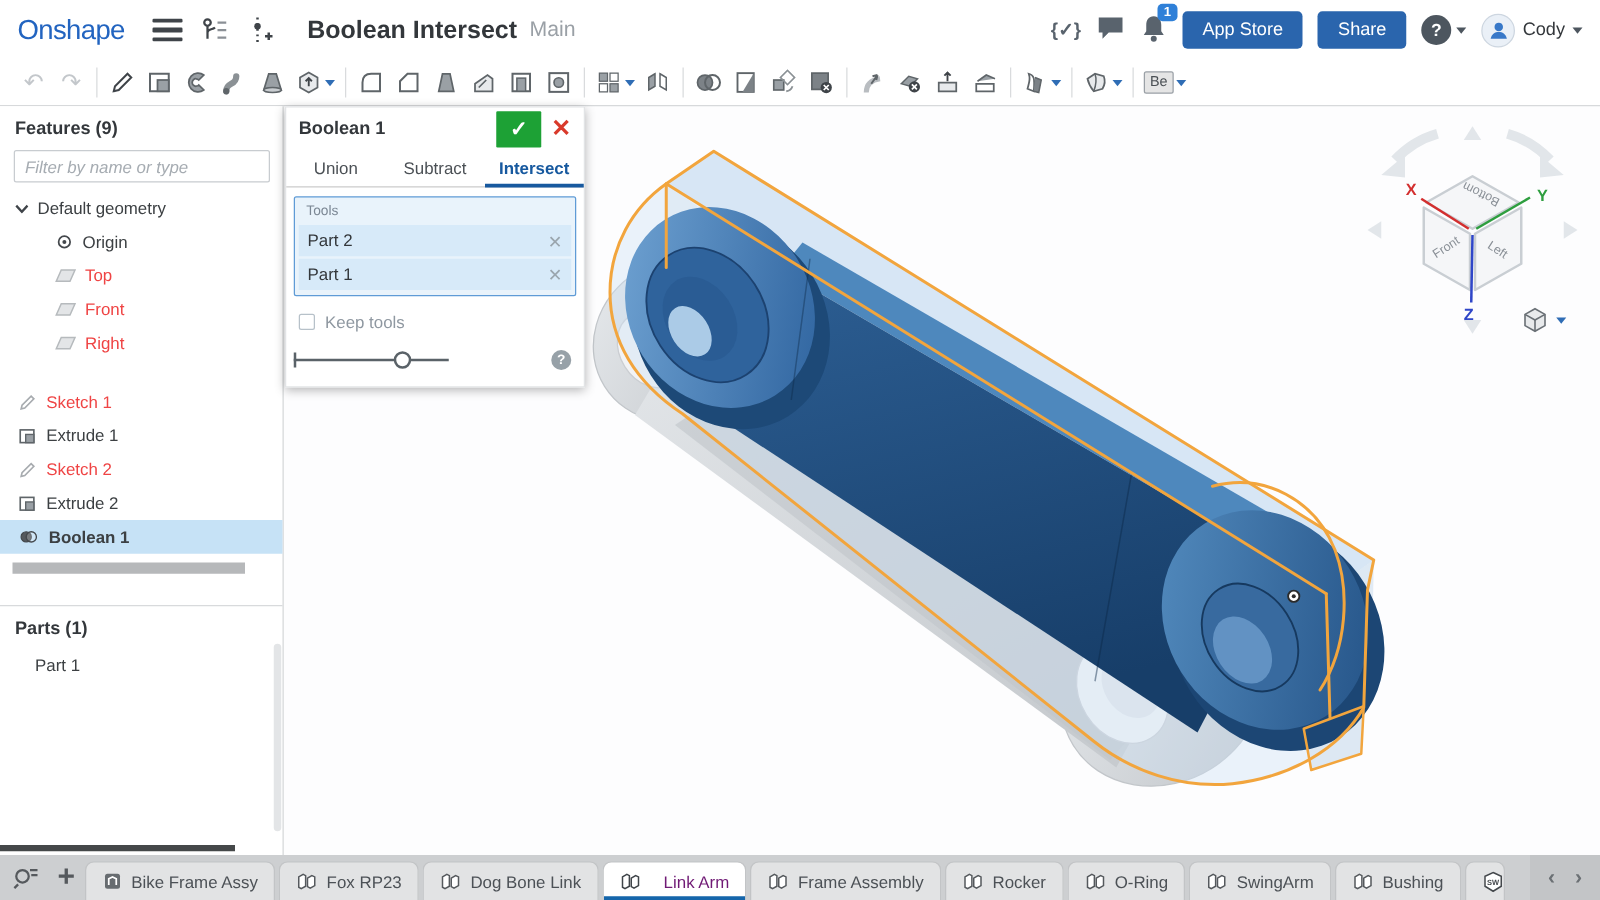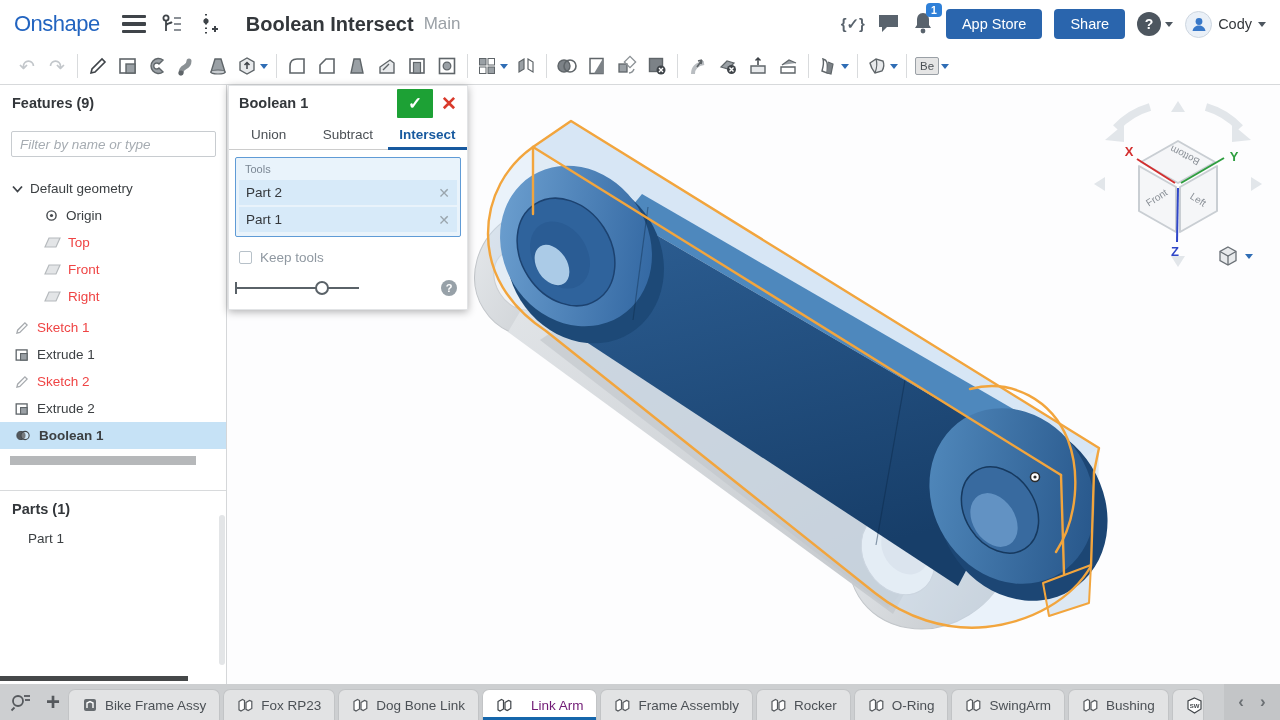--- a/index.html
+++ b/index.html
@@ -38,21 +38,21 @@
     gap:2px; border-radius:3px; cursor:pointer; padding:0 3px; }
   .tb-div { width:1px; height:24px; background:#d9dbdd; margin:0 5px; }
   .tb-txt { border:1px solid #9aa0a6; border-radius:2px; font-size:11.5px; color:#4b5055;
     padding:2px 4px; background:#e5e5e5; }
   .disabled-glyph { color:#c3c7cb; font-size:19px; line-height:1; }
 
   
   #left-panel { position:absolute; left:0; top:85px; width:227px; bottom:36px; background:#fff;
     border-right:1px solid #d5d7d9; }
   .panel-title { font-size:14.5px; font-weight:bold; color:#33373b; padding:10px 12px 8px; }
-  #filter-box { margin:12px 11px; width:205px; height:26px; border:1px solid #c8ccd0; border-radius:2px;
+  #filter-box { margin:1px 11px; width:205px; height:26px; border:1px solid #c8ccd0; border-radius:2px;
     font-size:13.5px; font-style:italic; color:#ef4444; padding:0 8px; font-family:"Liberation Sans",sans-serif; }
   #filter-box::placeholder { color:#a6acb2; }
   .feat-row { height:27px; display:flex; align-items:center; gap:7px; padding-left:14px;
     font-size:13.5px; color:#3c4043; cursor:pointer; }
   .feat-row.child { padding-left:44px; }
   .feat-row.gray { color:#ef4444; }
   .feat-row.selected { background:#c6e2f6; font-weight:bold; }
   .rollback { margin:7px 0 0 10px; width:186px; height:9px; background:#b6b8ba; cursor:row-resize; }
   #parts-section { border-top:1px solid #d8dadc; margin-top:25px; }
   .part-row { height:26px; display:flex; align-items:center; padding-left:28px; font-size:13.5px; }
@@ -477,21 +477,21 @@
         <polygon points="1,11 5,2 16,2 12,11" fill="#e3e5e7" stroke="#b6babd" stroke-width="1.2"></polygon>
       </svg>
       <span>Front</span>
     </div>
     <div class="feat-row child gray">
       <svg width="17" height="13" viewBox="0 0 17 13">
         <polygon points="1,11 5,2 16,2 12,11" fill="#e3e5e7" stroke="#b6babd" stroke-width="1.2"></polygon>
       </svg>
       <span>Right</span>
     </div>
-    <div class="feat-row gray" style="margin-top:4px">
+    <div class="feat-row gray" style="margin-top:20px">
       <svg width="16" height="16" viewBox="0 0 22 22">
         <path d="M4,18 L5,14 L15,4 L18,7 L8,17 Z" fill="#fff" stroke="#a7abaf" stroke-width="1.8"></path>
       </svg>
       <span>Sketch 1</span>
     </div>
     <div class="feat-row">
       <svg width="16" height="16" viewBox="0 0 22 22">
         <rect x="3" y="4" width="15" height="14" fill="#fff" stroke="#5f6569" stroke-width="1.8"></rect>
         <rect x="9" y="9" width="9" height="9" fill="#9aa0a5" stroke="#5f6569" stroke-width="1.5"></rect>
       </svg>

